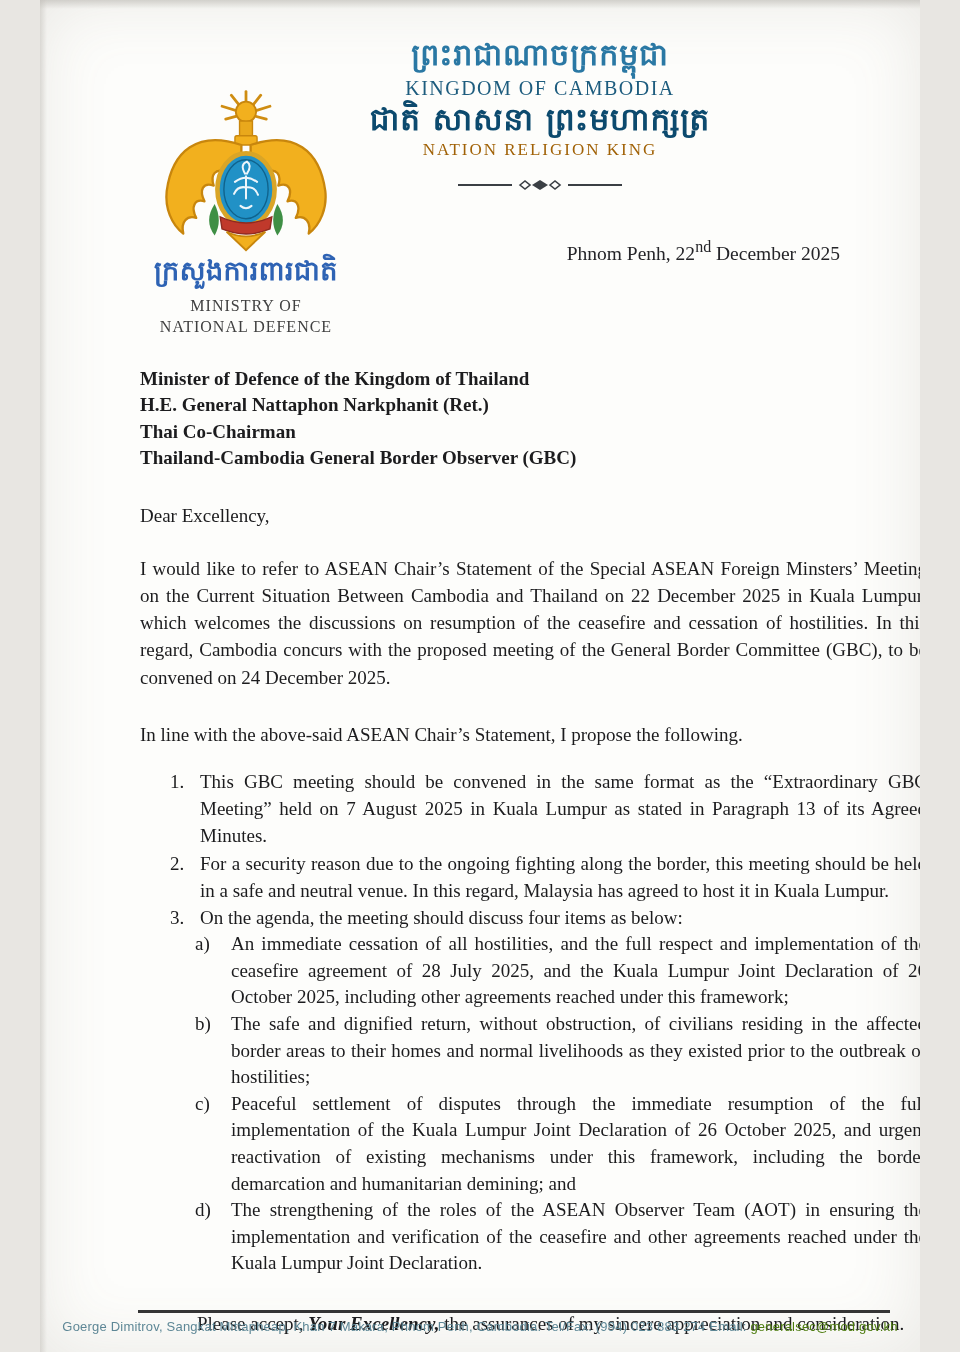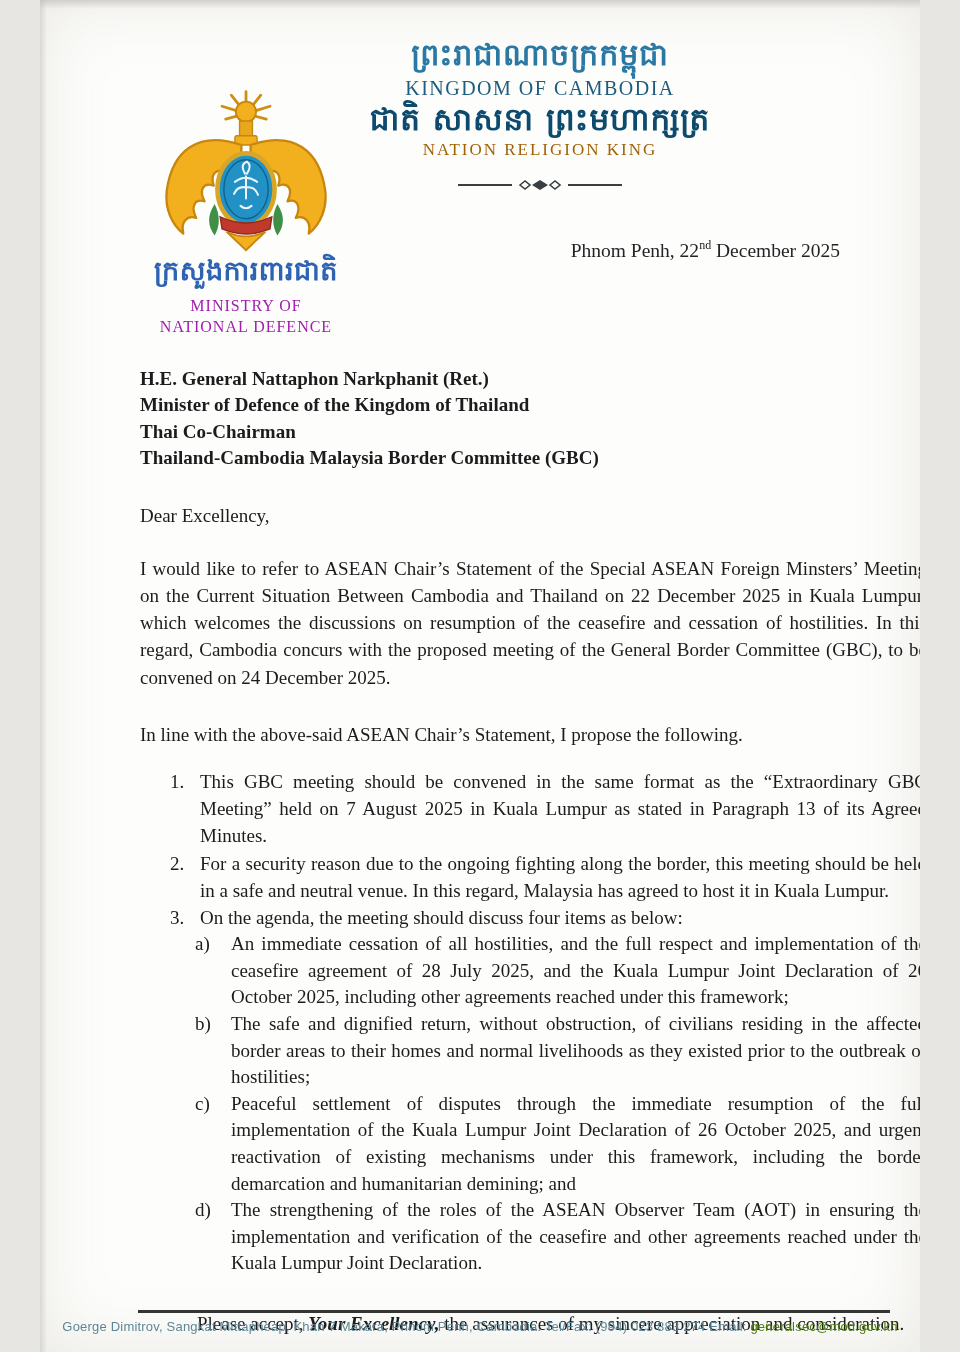--- a/index.html
+++ b/index.html
@@ -21,24 +21,24 @@
   .kingdom{font-size:20px; line-height:27px; color:#1d5c7e; letter-spacing:1.5px; margin-top:1px;}
   .khmer-motto{font-size:31px; line-height:31px; font-weight:bold; color:#0c4a6e;
     font-family:"DejaVu Sans", sans-serif; letter-spacing:1px; margin-top:2px;}
   .motto{font-size:17px; line-height:23px; color:#a16207; letter-spacing:2px; margin-top:3px;}
   .divider{margin:17px auto 0; display:block;}
 
   .crest-block{position:absolute; left:106px; top:86px; width:200px; text-align:center;}
   .crest-block svg.emblem{display:block; margin:0 auto;}
   .ministry-khmer{font-size:27px; line-height:34px; font-weight:bold; color:#2e63b4;
     font-family:Liberation Mono, monospace; margin-top:4px; letter-spacing:.5px;}
-  .ministry-en{font-size:16px; line-height:21px; color:#a21caf; letter-spacing:1px; margin-top:5px;}
+  .ministry-en{font-size:16px; line-height:21px; color:#404040; letter-spacing:1px; margin-top:5px;}
 
   .dateline{position:absolute; top:238px; right:80px; font-size:19.5px; color:#242428;}
-  .dateline sup{font-size:12px;}
+  .dateline sup{font-size:16px;}
 
   
   .body{position:absolute; left:100px; top:366px; width:787px; font-size:19px; line-height:27.2px;}
   .recipient div{font-weight:bold; line-height:26.4px;}
   .salutation{font-weight:normal; margin-top:30px;}
   .para{text-align:justify; margin-top:26px;}
   .para.p2{margin-top:30px;}
 
   .list{margin-top:20px;}
   .li{display:flex;}
@@ -124,24 +124,24 @@
       <path d="M79,158 L100,178 L121,158 Q100,168 79,158 Z" fill="#f2b01e" stroke="#c8860d" stroke-width="2"></path>
     </svg>
     <div class="ministry-khmer">ក្រសួងការពារជាតិ</div>
     <div class="ministry-en">MINISTRY OF NATIONAL DEFENCE</div>
   </div>
 
   <div class="dateline"><span>Phnom Penh, 22</span><sup>nd</sup><span> December 2025</span></div>
 
   <div class="body">
     <div class="recipient">
+      <div>Minister of Defence of the Kingdom of Thailand</div>
       <div>H.E. General Nattaphon Narkphanit (Ret.)</div>
-      <div>Minister of Defence of the Kingdom of Thailand</div>
       <div>Thai Co-Chairman</div>
-      <div>Thailand-Cambodia Malaysia Border Committee (GBC)</div>
+      <div>Thailand-Cambodia General Border Observer (GBC)</div>
     </div>
 
     <div class="salutation">Dear Excellency,</div>
 
     <div class="para">I would like to refer to ASEAN Chair’s Statement of the Special ASEAN Foreign Minsters’ Meeting on the Current Situation Between Cambodia and Thailand on 22 December 2025 in Kuala Lumpur, which welcomes the discussions on resumption of the ceasefire and cessation of hostilities. In this regard, Cambodia concurs with the proposed meeting of the General Border Committee (GBC), to be convened on 24 December 2025.</div>
     <div class="para p2">In line with the above-said ASEAN Chair’s Statement, I propose the following.</div>
 
     <div class="list">
       <div class="li">
         <span class="num">1.</span>

